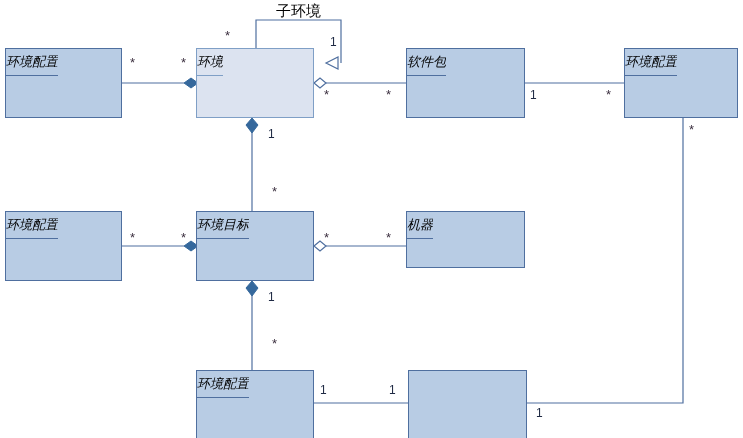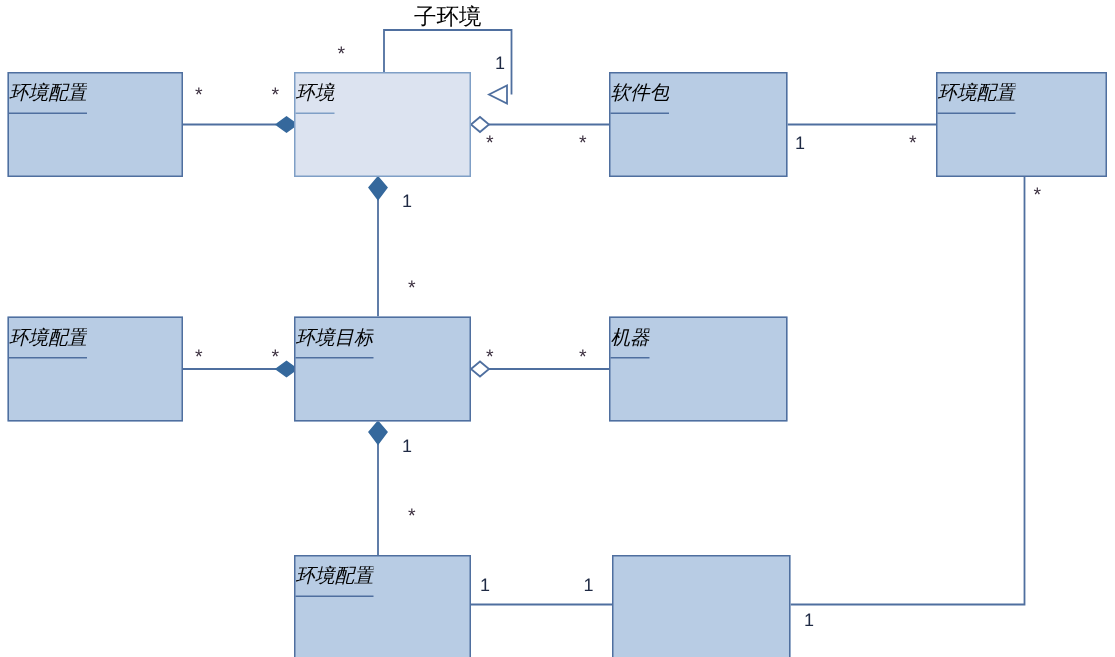--- a/index.html
+++ b/index.html
@@ -160,21 +160,21 @@
     <div class="uml-attrs"></div>
     <div class="uml-ops"></div>
   </div>
 
   <div class="uml-class" style="left:196px;top:211px;width:118px;height:70px;">
     <div class="uml-name">环境目标</div>
     <div class="uml-attrs"></div>
     <div class="uml-ops"></div>
   </div>
 
-  <div class="uml-class" style="left:406px;top:211px;width:119px;height:70px;">
+  <div class="uml-class" style="left:406px;top:211px;width:119px;height:57px;">
     <div class="uml-name">机器</div>
     <div class="uml-attrs"></div>
     <div class="uml-ops"></div>
   </div>
 
   <div class="uml-class" style="left:196px;top:370px;width:118px;height:70px;">
     <div class="uml-name">环境配置</div>
     <div class="uml-attrs"></div>
     <div class="uml-ops"></div>
   </div>

